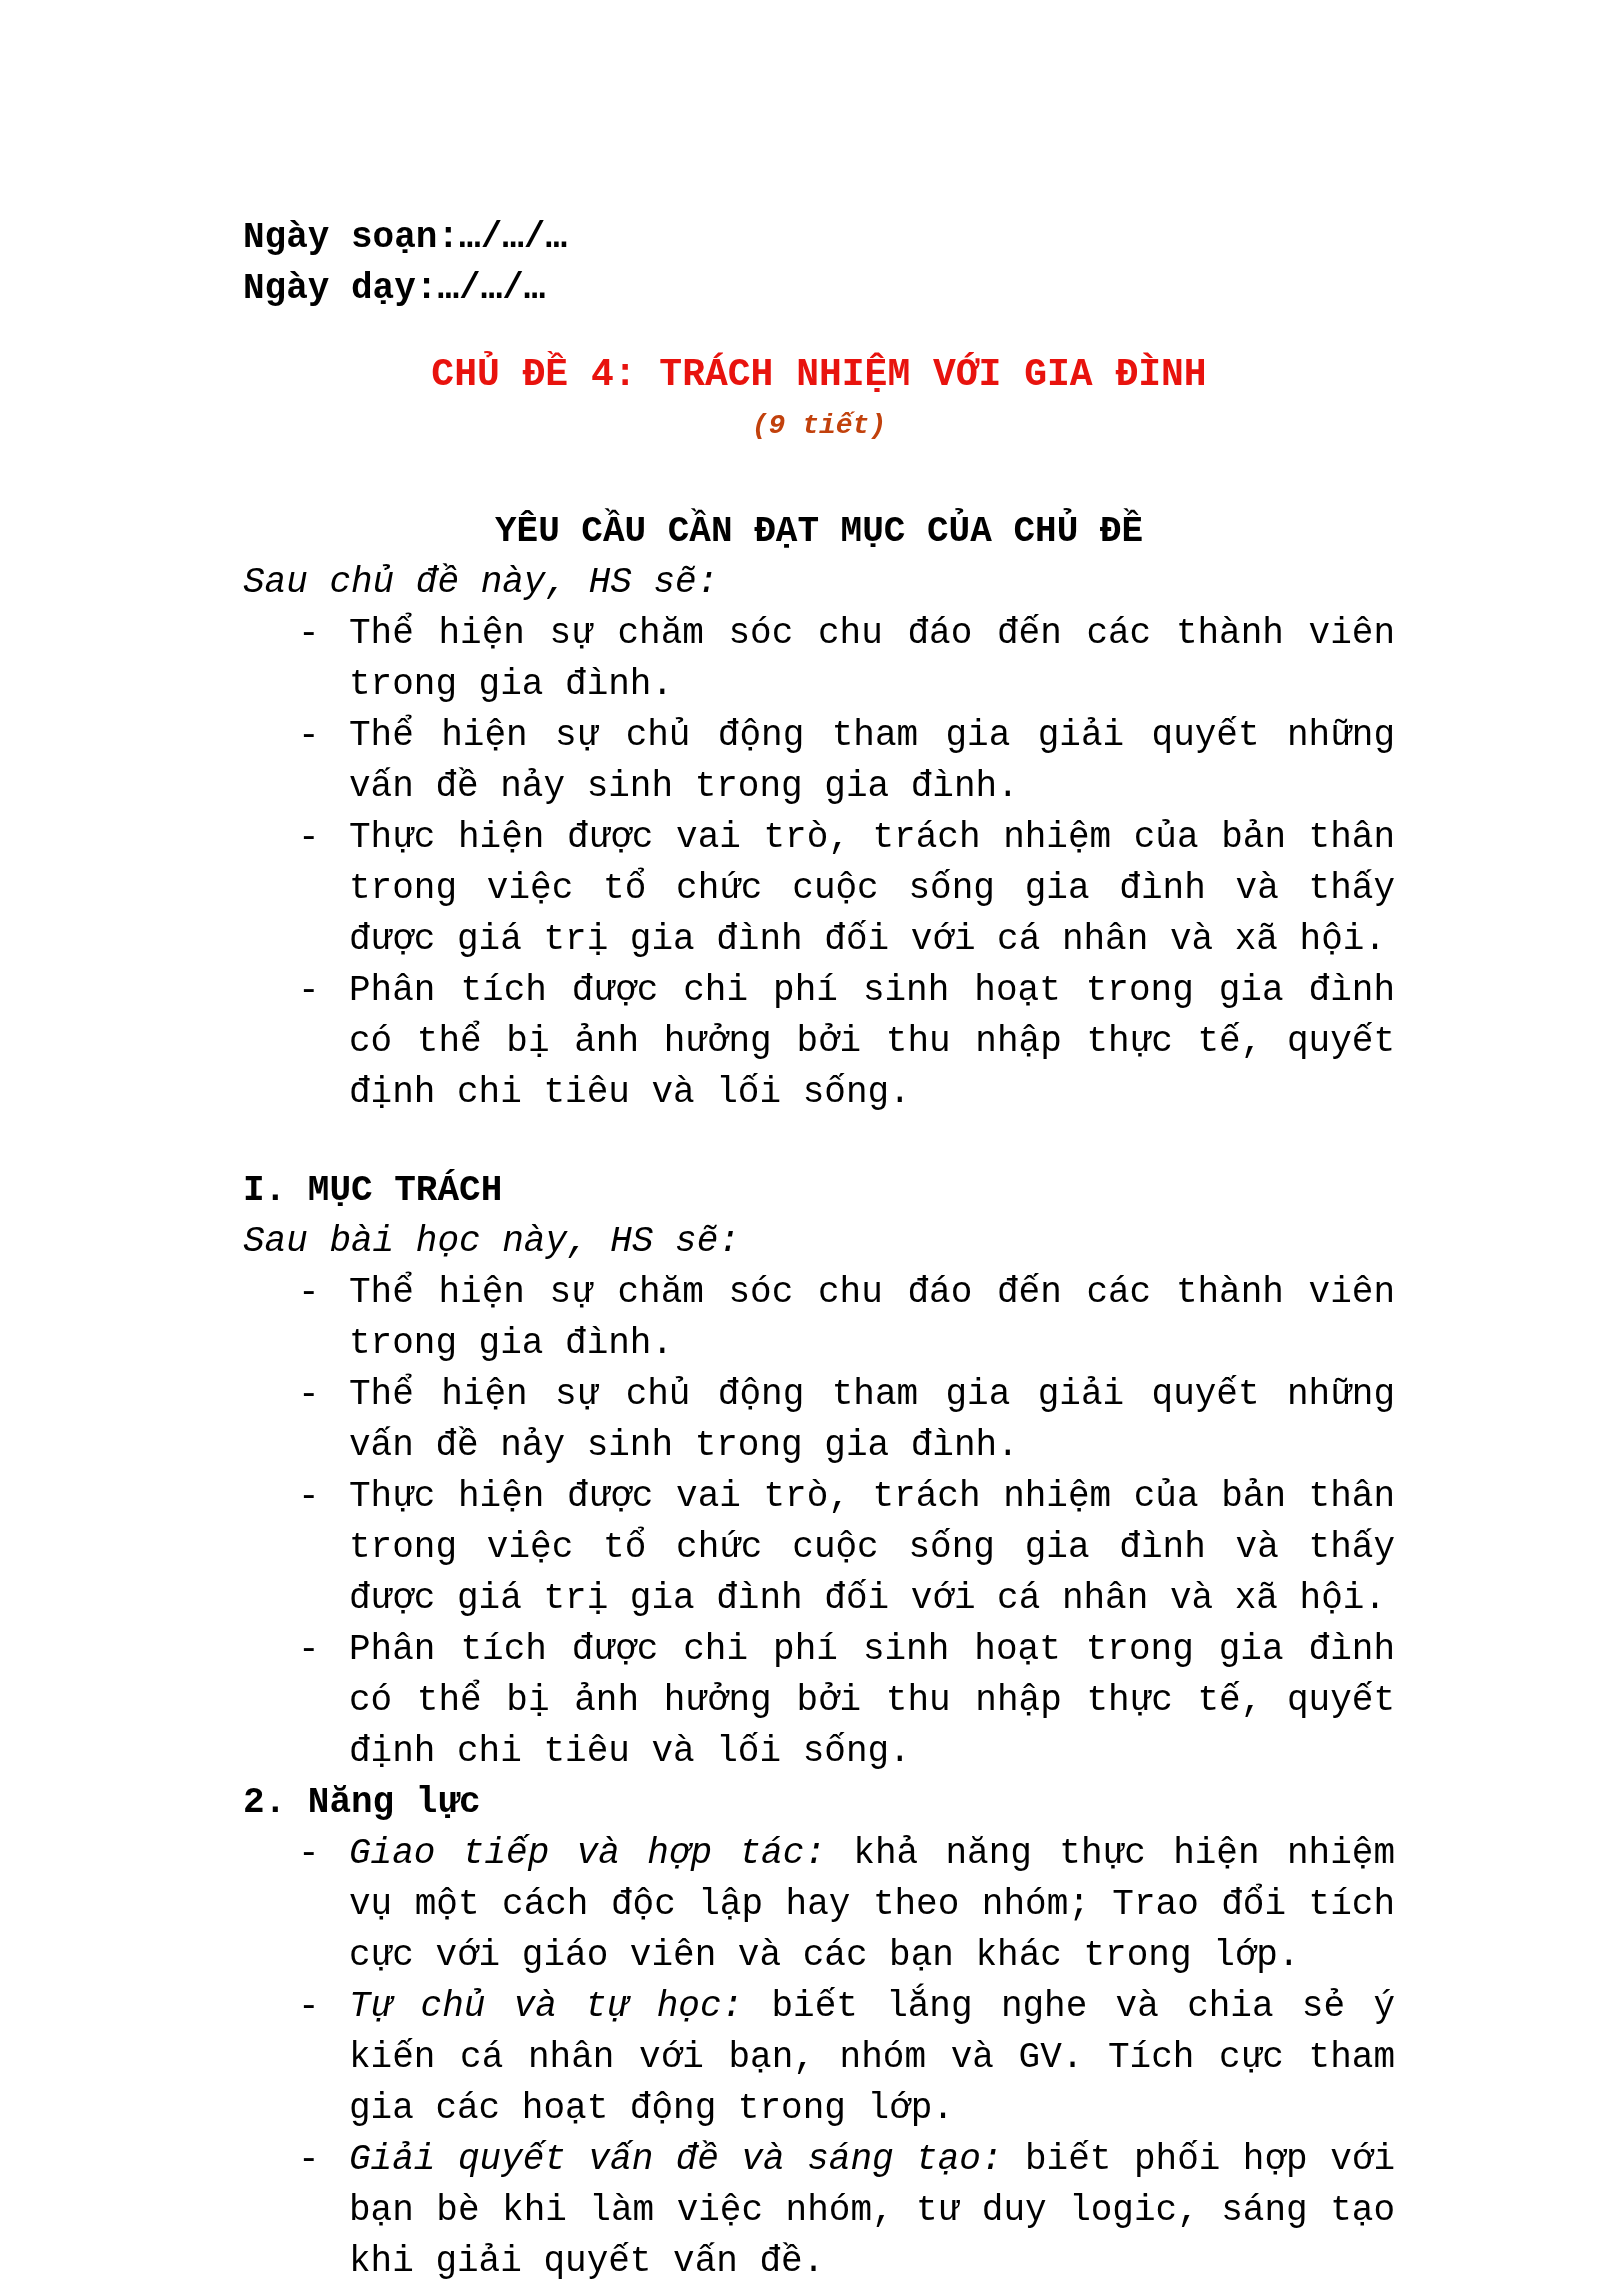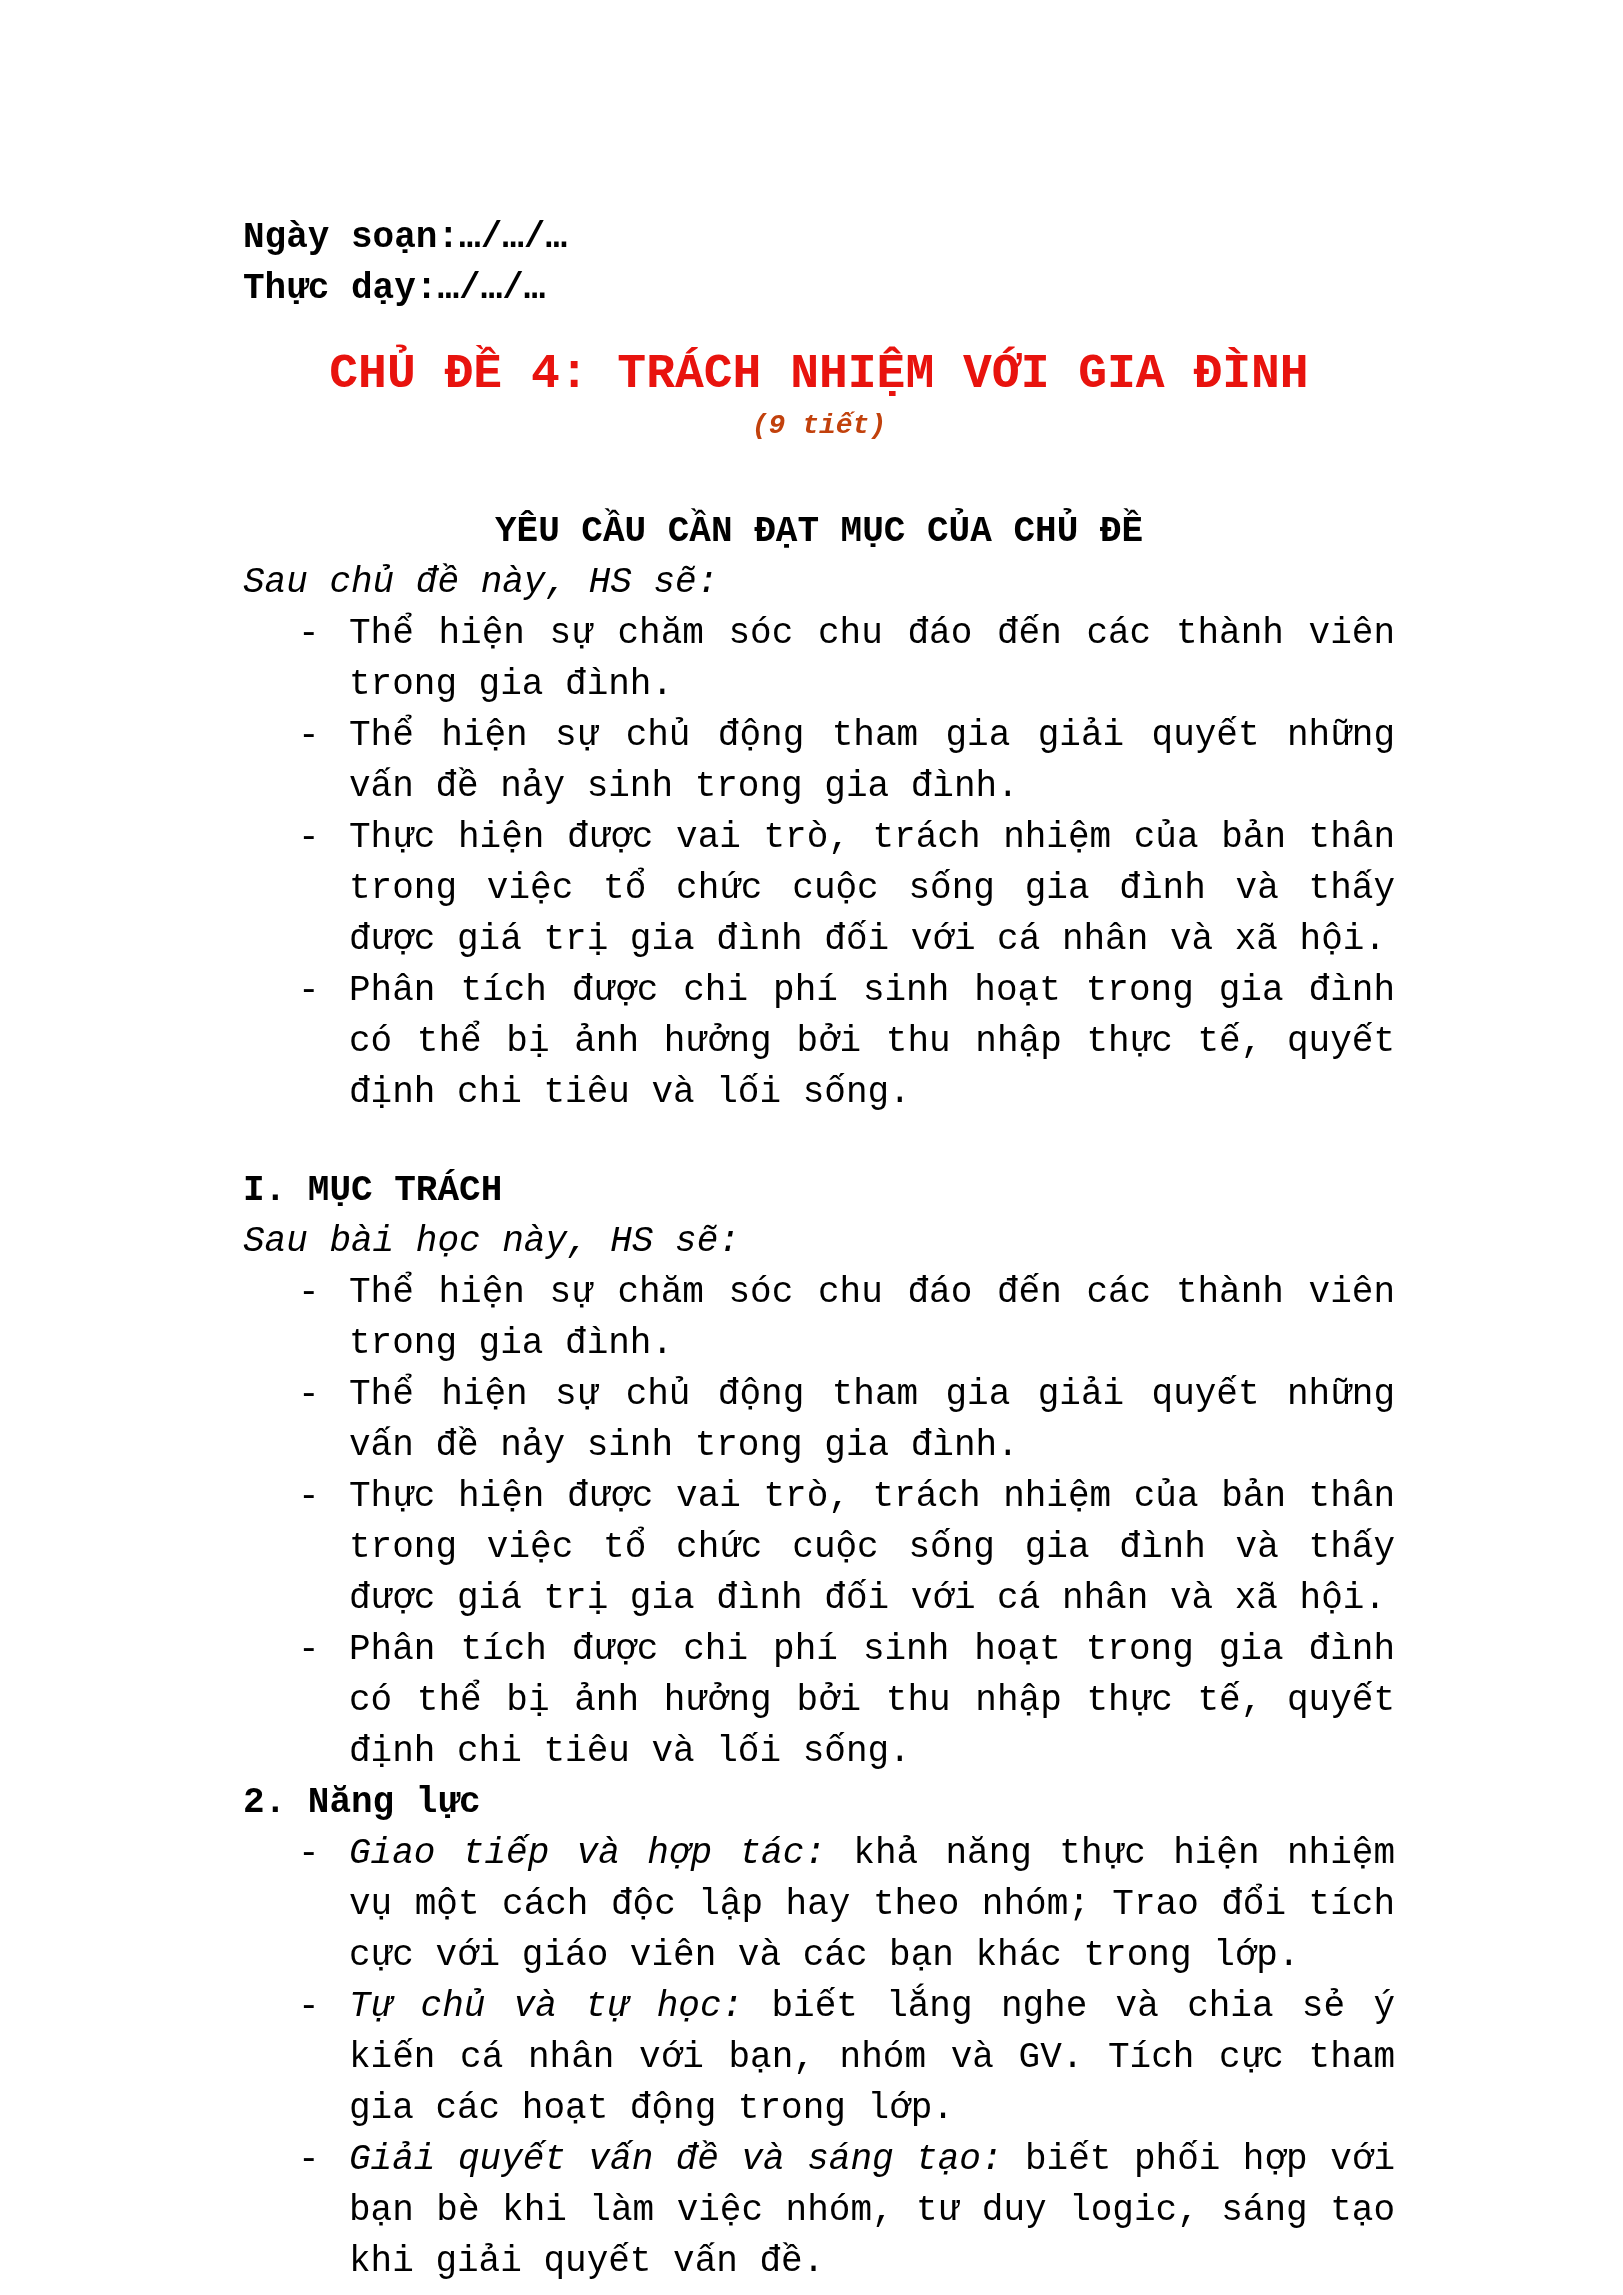--- a/index.html
+++ b/index.html
@@ -24,21 +24,21 @@
   .italic { font-style: italic; }
   .bold-italic { font-weight: bold; font-style: italic; }
 
   .title-block {
     margin-top: 35px;
     text-align: center;
   }
   .title-main {
     color: #e8130e;
     font-weight: bold;
-    font-size: 48px;
+    font-size: 38px;
     line-height: 51px;
   }
   .title-sub {
     color: #c2410c;
     font-weight: bold;
     font-style: italic;
     font-size: 28px;
     line-height: 51px;
   }
   .heading-gap { margin-top: 55px; text-align: center; }
@@ -54,21 +54,21 @@
     text-align: justify;
   }
   .lead-italic { font-style: italic; }
 </style>
 </head>
 <body>
 
 <div class="page">
 
   <p class="bold">Ngày soạn:…/…/…</p>
-  <p class="bold">Thực dạy:…/…/…</p>
+  <p class="bold">Ngày dạy:…/…/…</p>
 
   <div class="title-block">
     <p class="title-main">CHỦ ĐỀ 4: TRÁCH NHIỆM VỚI GIA ĐÌNH</p>
     <p class="title-sub">(9 tiết)</p>
   </div>
 
   <p class="bold heading-gap">YÊU CẦU CẦN ĐẠT MỤC CỦA CHỦ ĐỀ</p>
   <p class="italic">Sau chủ đề này, HS sẽ:</p>
 
   <div class="bullet">

